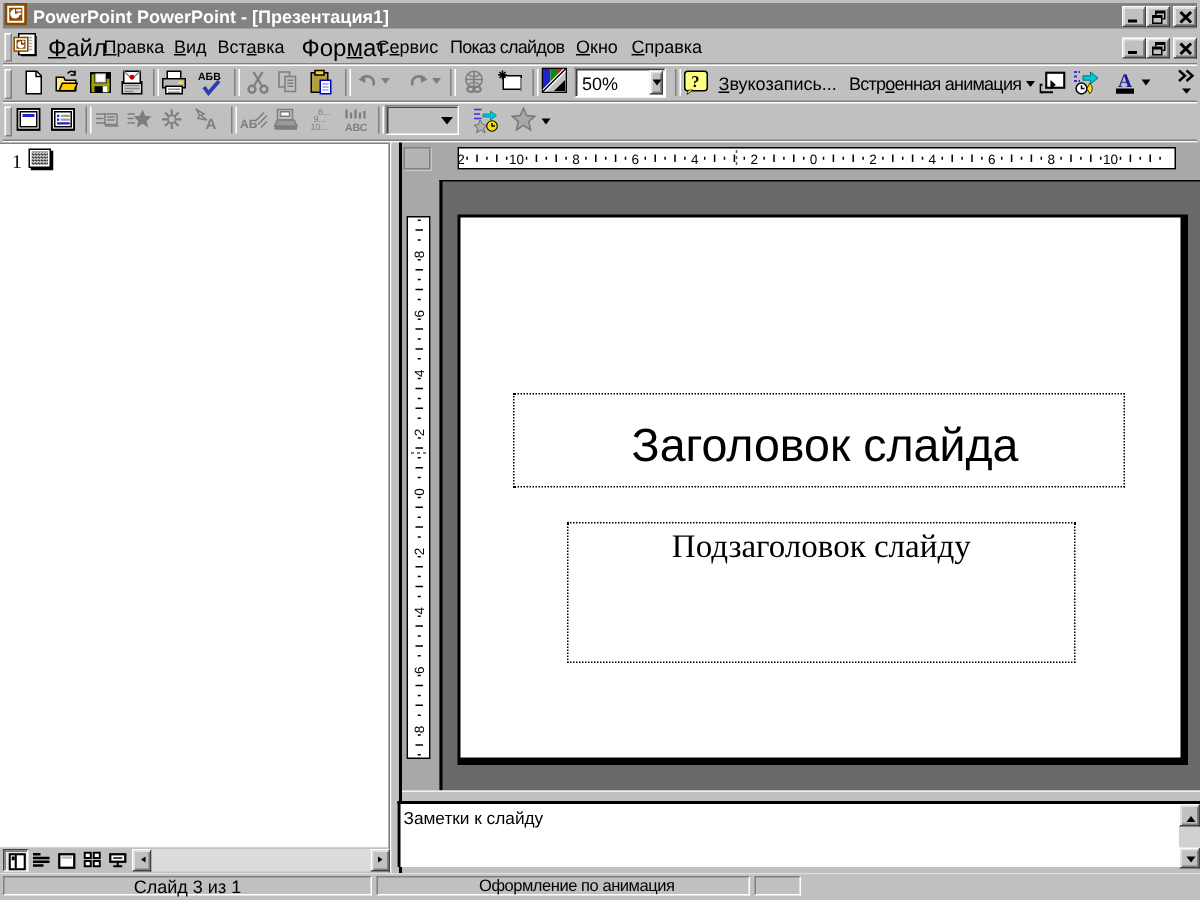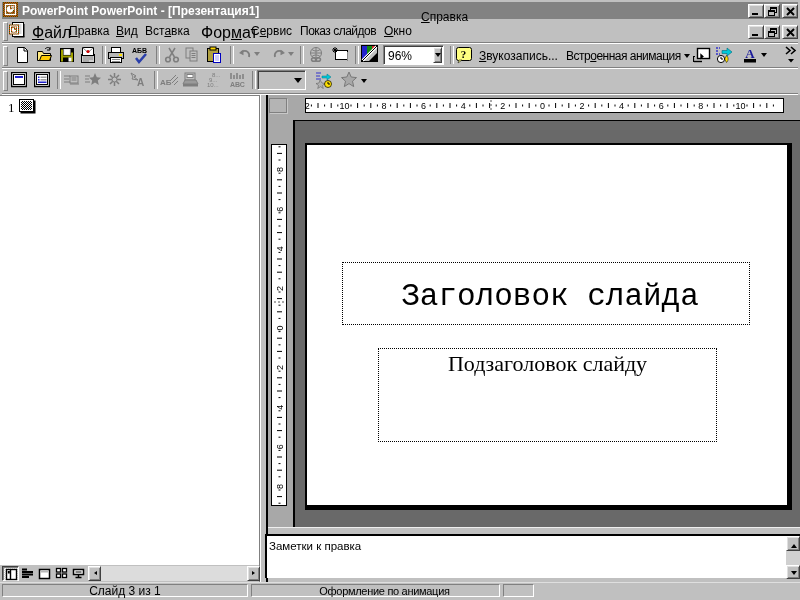--- a/index.html
+++ b/index.html
@@ -49,21 +49,21 @@
     <circle cx="7.5" cy="5.8" r="0.8" fill="#fff"></circle>
   </svg>
 <span style="position:absolute;left:32px;top:24px;font-size:16px"><u>Ф</u>айл</span>
 <span style="position:absolute;left:69px;top:24px;font-size:12px"><u>П</u>равка</span>
 <span style="position:absolute;left:116px;top:24px;font-size:12px"><u>В</u>ид</span>
 <span style="position:absolute;left:145px;top:24px;font-size:12px">Вст<u>а</u>вка</span>
 <span style="position:absolute;left:201px;top:24px;font-size:16px">Фор<u>м</u>ат</span>
 <span style="position:absolute;left:251px;top:24px;font-size:12px">С<u>е</u>рвис</span>
 <span style="position:absolute;left:300px;top:24px;font-size:12px"><span style="letter-spacing:-0.5px">Показ слай<u>д</u>ов</span></span>
 <span style="position:absolute;left:384px;top:24px;font-size:12px"><u>О</u>кно</span>
-<span style="position:absolute;left:421px;top:10px;font-size:12px"><u>С</u>правка</span>
+<span style="position:absolute;left:421px;top:24px;font-size:12px"><u>С</u>правка</span>
 <div style="position:absolute;left:748px;top:25px;width:16px;height:14px;background:#c0c0c0;border:1px solid;border-color:#fff #404040 #404040 #fff;box-shadow:inset 1px 1px 0 #dfdfdf, inset -1px -1px 0 #808080;box-sizing:border-box">
     <div style="position:absolute;left:3px;top:8px;width:6px;height:2px;background:#000"></div>
   </div>
 <div style="position:absolute;left:764px;top:25px;width:16px;height:14px;background:#c0c0c0;border:1px solid;border-color:#fff #404040 #404040 #fff;box-shadow:inset 1px 1px 0 #dfdfdf, inset -1px -1px 0 #808080;box-sizing:border-box">
     <div style="position:absolute;left:5px;top:2px;width:7px;height:6px;border:1px solid #000;border-top-width:2px;box-sizing:border-box;background:#c0c0c0"></div>
     <div style="position:absolute;left:3px;top:5px;width:7px;height:6px;border:1px solid #000;border-top-width:2px;box-sizing:border-box;background:#c0c0c0"></div>
   </div>
 <div style="position:absolute;left:782px;top:25px;width:16px;height:14px;background:#c0c0c0;border:1px solid;border-color:#fff #404040 #404040 #fff;box-shadow:inset 1px 1px 0 #dfdfdf, inset -1px -1px 0 #808080;box-sizing:border-box">
     <svg style="position:absolute;left:3px;top:2px" width="9" height="9">
       <path d="M1 1 L8 8 M8 1 L1 8" stroke="#000" stroke-width="2"></path>
@@ -201,21 +201,21 @@
       </g>
       <g clip-path="url(#br)">
         <rect x="2" y="2" width="16" height="16" fill="#c0c0c0"></rect>
         <path d="M16 16V8L8 16z" fill="#000"></path>
       </g>
       <path d="M15.5 1.5L1.5 15.5" stroke="#fff" stroke-width="2.5"></path>
       <path d="M16 1L1 16" stroke="#000" stroke-width="1"></path>
     </svg>
   </div>
 <div style="position:absolute;left:383px;top:45px;width:61px;height:20px;background:#fff;border:1px solid;border-color:#808080 #fff #fff #808080;box-shadow:inset 1px 1px 0 #404040;box-sizing:border-box">
-    <span style="position:absolute;left:4px;top:3px;font-size:12px">96%</span>
+    <span style="position:absolute;left:4px;top:3px;font-size:12px">50%</span>
   </div>
 <div style="position:absolute;left:433px;top:47px;width:9px;height:16px;background:#c0c0c0;border:1px solid;border-color:#fff #404040 #404040 #fff;box-shadow:inset 1px 1px 0 #dfdfdf, inset -1px -1px 0 #808080;box-sizing:border-box">
     <div style="position:absolute;left:1px;top:5px;width:0;height:0;border:3px solid transparent;border-top:4px solid #000"></div>
   </div>
 <div style="position:absolute;left:450px;top:46px;width:2px;height:18px;border-left:1px solid #808080;border-right:1px solid #fff"></div>
 <div style="position:absolute;left:455px;top:46px;width:18px;height:18px">
     <svg width="18" height="18" style="display:block">
       <rect x="1.5" y="1.5" width="15" height="13" rx="2" fill="#ffff80" stroke="#000"></rect>
       <text x="8.5" y="12" font-size="11" font-weight="bold" text-anchor="middle" font-family="Liberation Serif, serif">?</text>
       <path d="M4 14l-1 3 4-3z" fill="#ffff80" stroke="#000" stroke-width="0.5"></path>
@@ -395,27 +395,27 @@
     </svg>
   </div>
 
 <div class="abs" style="left:293px;top:120px;width:507px;height:407px;background:#696969;border-left:2px solid #000;border-top:1px solid #000;box-sizing:border-box"></div>
 
 <div class="abs" style="left:305px;top:143px;width:487px;height:367px;background:#000"></div>
 <div class="abs" style="left:307px;top:145px;width:480px;height:360px;background:#fff"></div>
 
 <div class="abs" style="left:342px;top:262px;width:408px;height:63px;border:1px dotted #000;box-sizing:border-box"></div>
 <div class="abs" style="left:378px;top:348px;width:339px;height:94px;border:1px dotted #000;box-sizing:border-box"></div>
-<div class="abs" style="left:346px;top:281px;width:408px;text-align:center;font-family:Liberation Mono, monospace;font-size:31px;line-height:31px">Заголовок слайда</div>
+<div class="abs" style="left:346px;top:281px;width:408px;text-align:center;font-family:Liberation Sans, sans-serif;font-size:31px;line-height:31px">Заголовок слайда</div>
 <div class="abs" style="left:378px;top:353px;width:339px;text-align:center;font-family:'Liberation Serif',serif;font-size:22px;line-height:22px">Подзаголовок слайду</div>
 
 <div class="abs" style="left:268px;top:527px;width:532px;height:7px;background:#c0c0c0;border-top:1px solid #efefef;box-sizing:border-box"></div>
 
 <div class="abs" style="left:265px;top:534px;width:535px;height:44px;background:#fff;border-top:2px solid #000;border-left:2px solid #000;box-sizing:border-box"></div>
-<span class="abs" style="left:269px;top:540px;font-size:11.5px">Заметки к правка</span>
+<span class="abs" style="left:269px;top:540px;font-size:11.5px">Заметки к слайду</span>
 <div class="abs" style="left:786px;top:536px;width:14px;height:43px;background:#d0d0d0"></div>
 <div style="position:absolute;left:786px;top:536px;width:14px;height:15px;background:#c0c0c0;border:1px solid;border-color:#fff #404040 #404040 #fff;box-shadow:inset 1px 1px 0 #dfdfdf, inset -1px -1px 0 #808080;box-sizing:border-box">
     <div style="position:absolute;left:4px;top:4px;width:0;height:0;border:3px solid transparent;border-bottom:4px solid #000"></div>
   </div>
 <div style="position:absolute;left:786px;top:565px;width:14px;height:14px;background:#c0c0c0;border:1px solid;border-color:#fff #404040 #404040 #fff;box-shadow:inset 1px 1px 0 #dfdfdf, inset -1px -1px 0 #808080;box-sizing:border-box">
     <div style="position:absolute;left:4px;top:5px;width:0;height:0;border:3px solid transparent;border-top:4px solid #000"></div>
   </div>
 
 <div class="abs" style="left:0;top:565px;width:259px;height:17px;background:#c0c0c0"></div>
 <div style="position:absolute;left:2px;top:566px;width:17px;height:15px;background:repeating-conic-gradient(#fff 0 25%, #d8d8d8 0 50%) 0 0/2px 2px;border:1px solid;border-color:#404040 #fff #fff #404040;box-shadow:inset 1px 1px 0 #808080;box-sizing:border-box">

